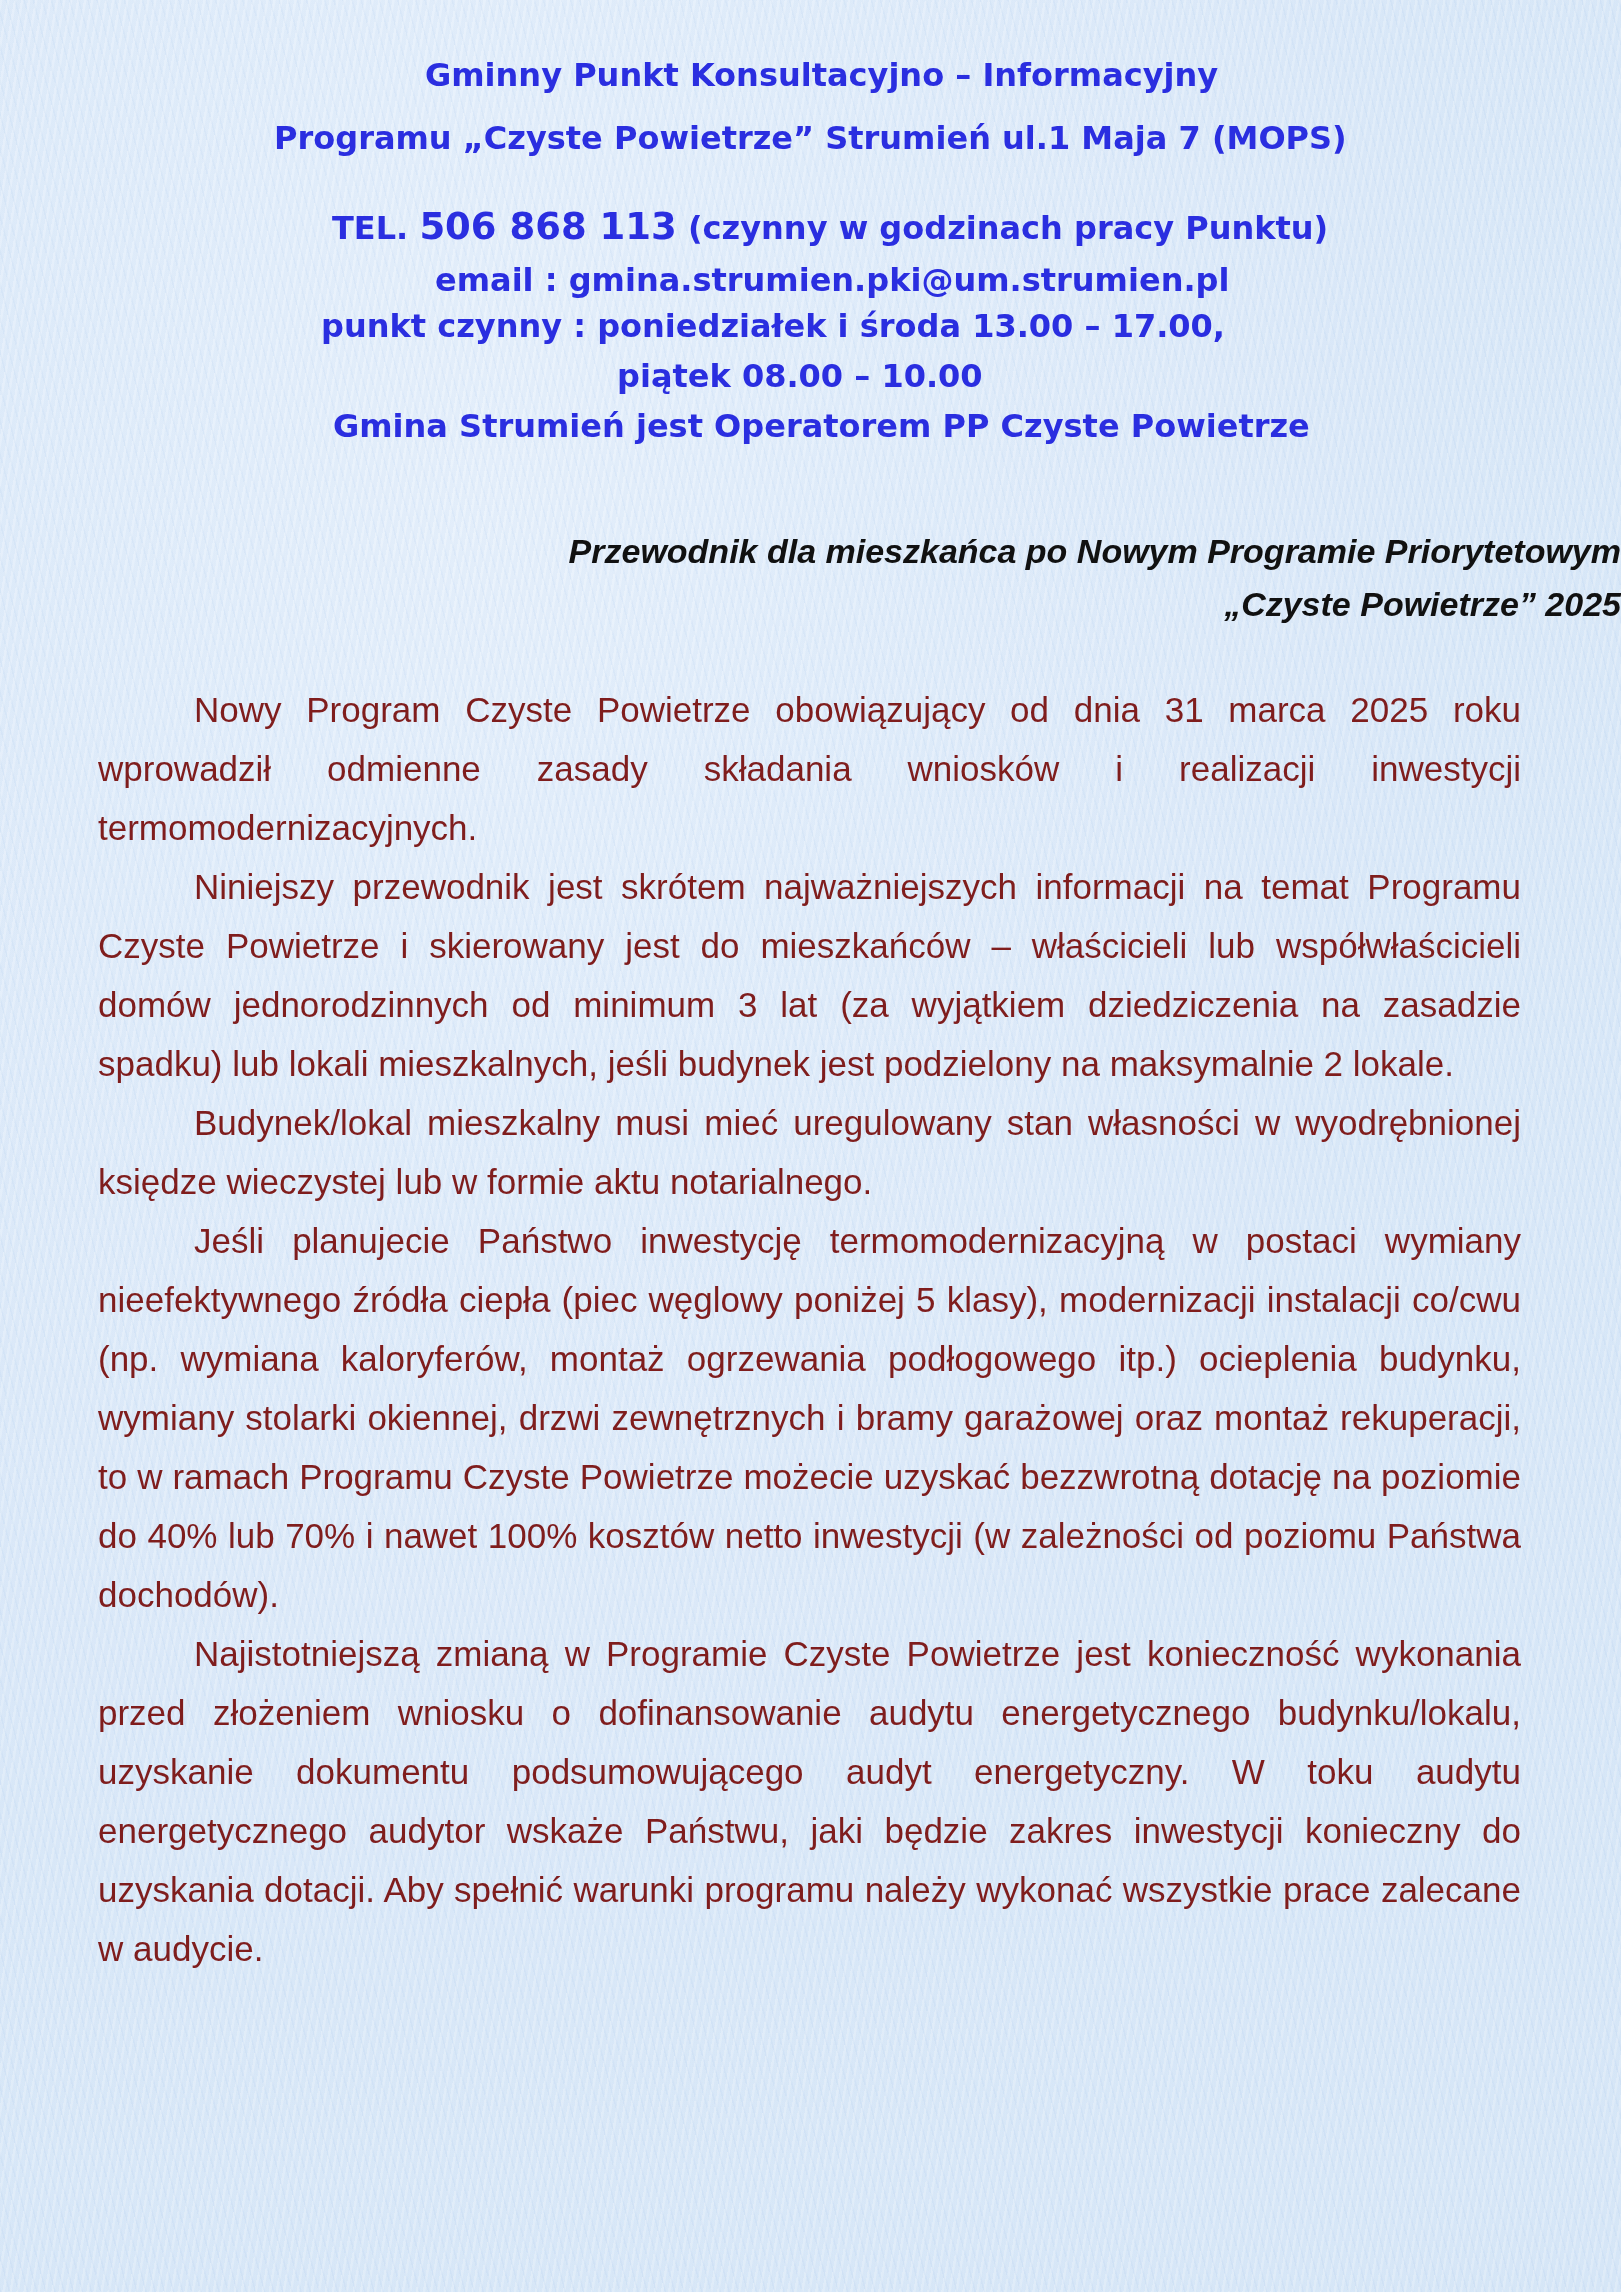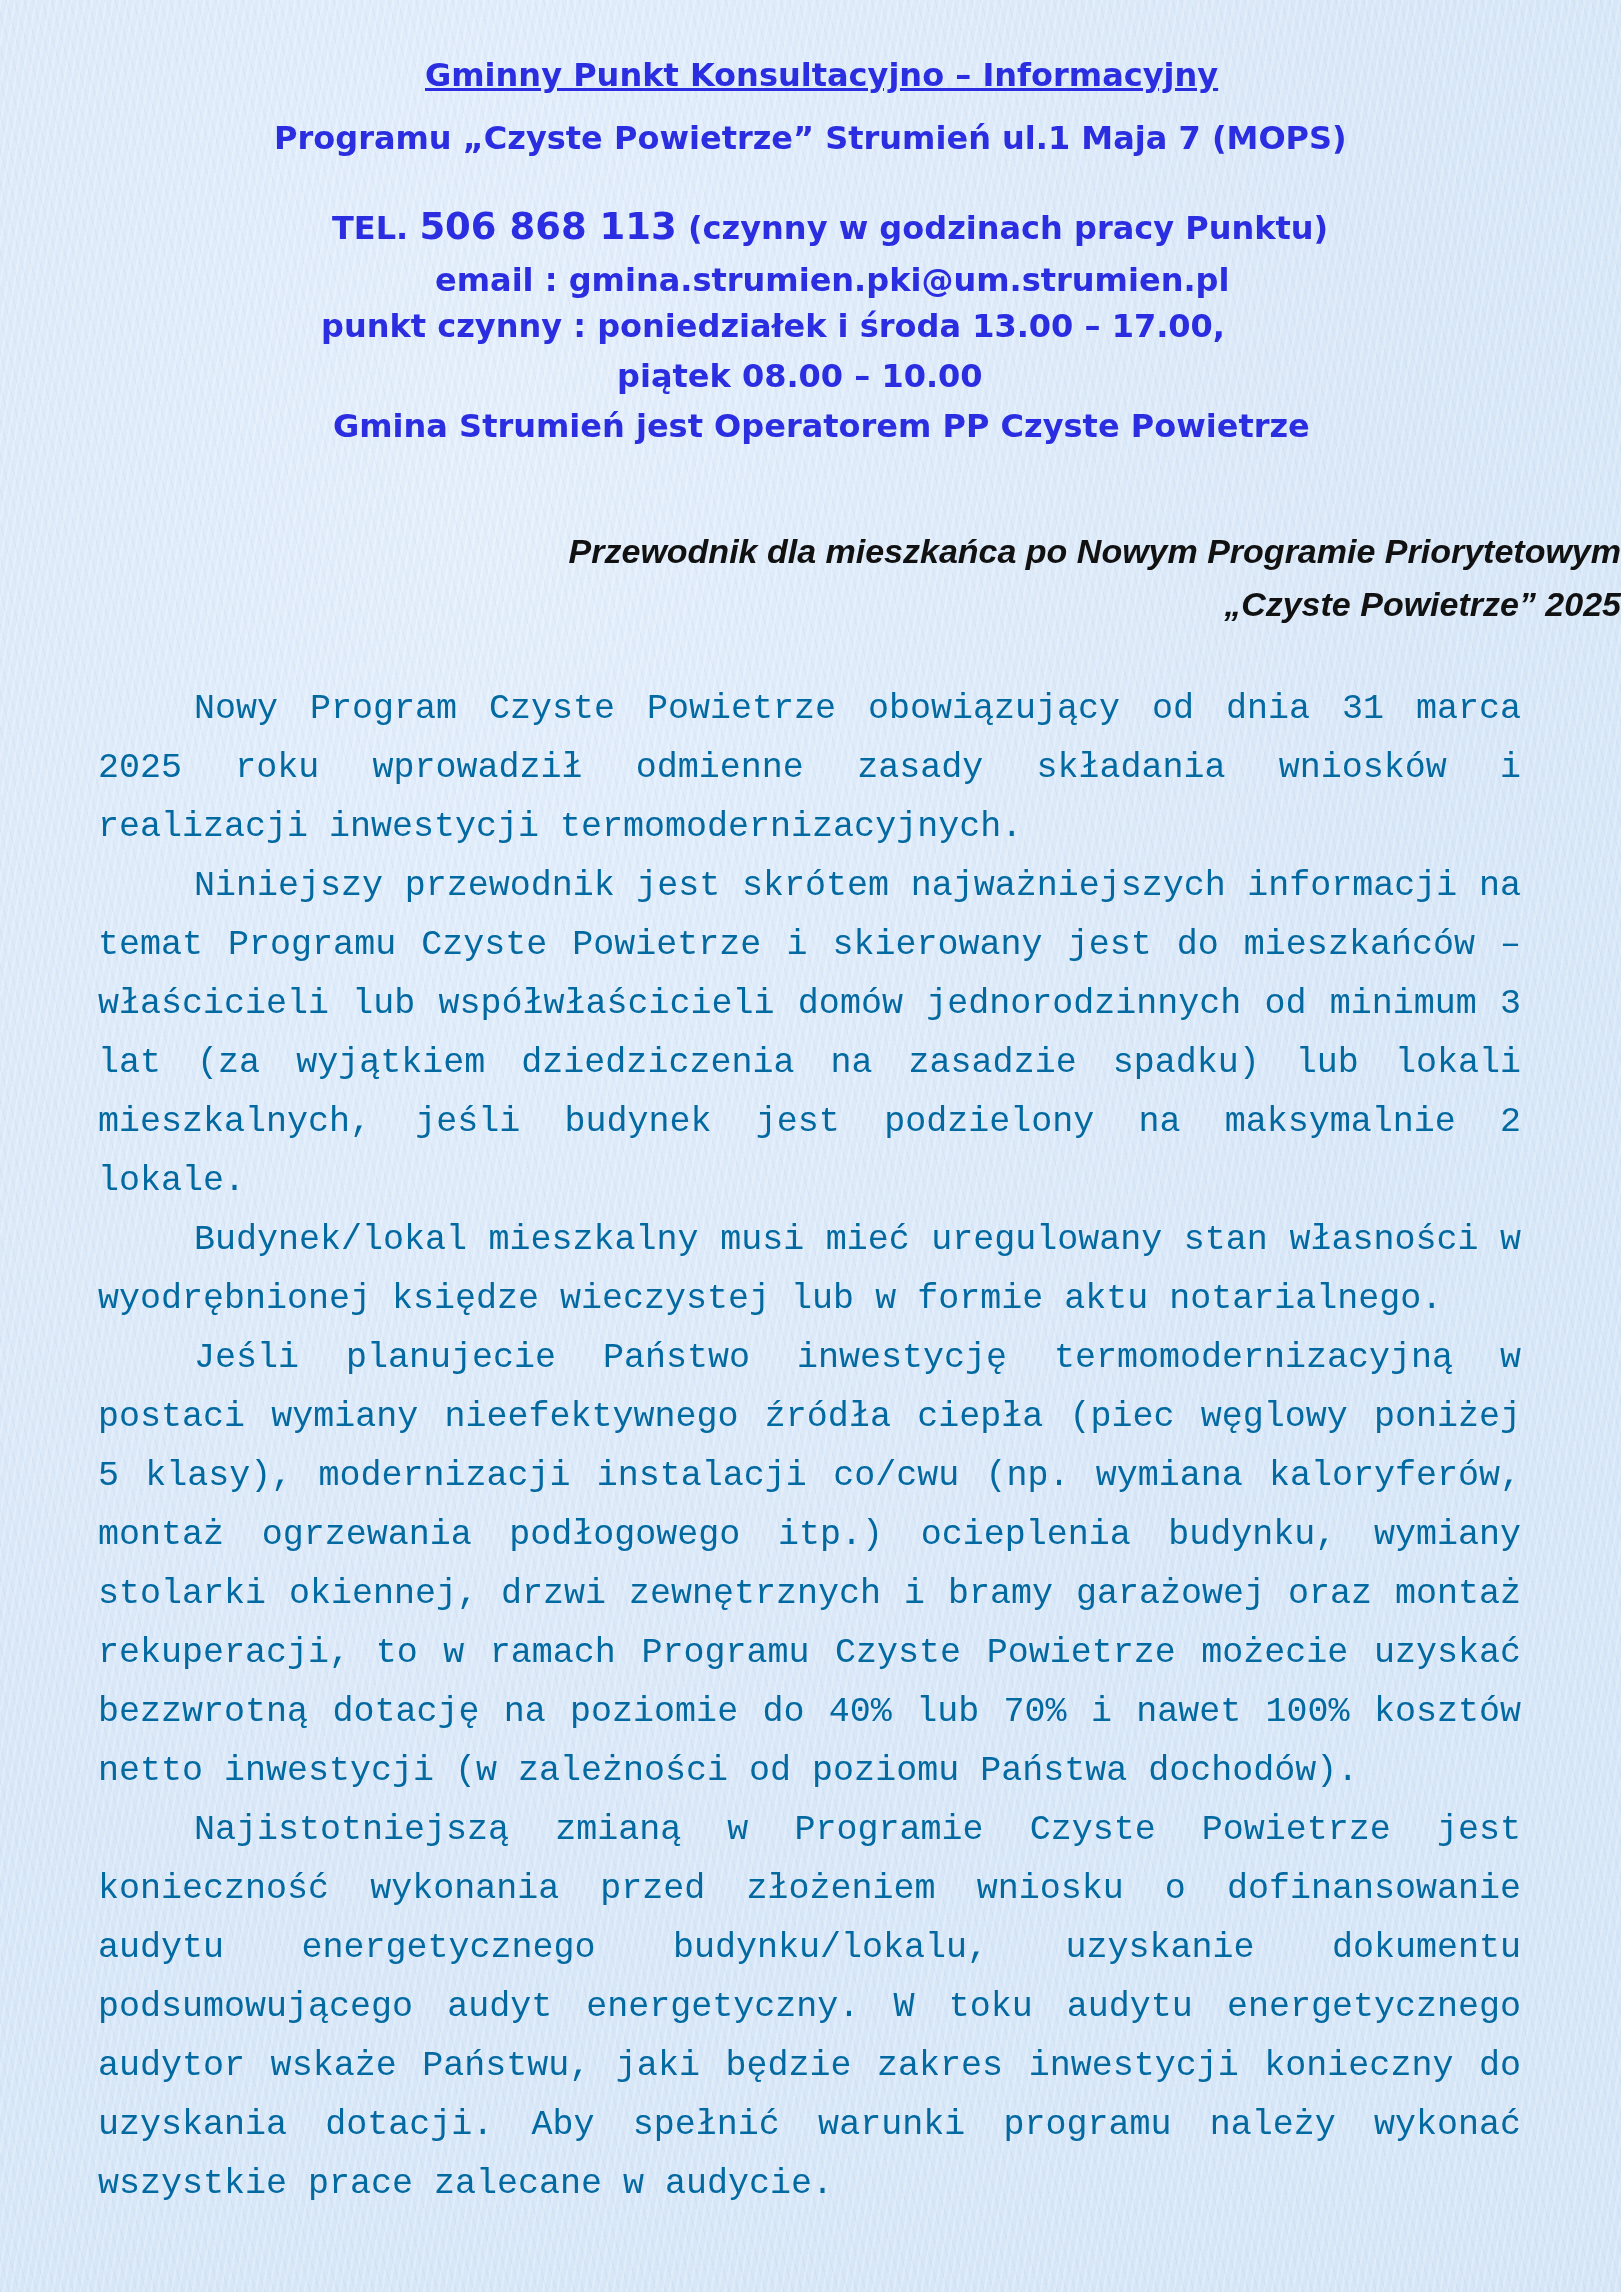--- a/index.html
+++ b/index.html
@@ -18,44 +18,44 @@
 
     .header {
       position: absolute; left: 0; top: 0; width: 1621px;
       font-family: "DejaVu Sans", sans-serif;
       font-weight: bold;
       color: #2a2ee0;
       font-size: 32px;
       line-height: 49px;
     }
     .header .line { position: absolute; white-space: nowrap; }
-    .h1 { left: 425px; top: 51px; text-decoration: underline; }
+    .h1 { left: 425px; top: 51px; }
     .h2 { left: 274px; top: 100px; margin-top: 14px; }
     .h3 { left: 332px; top: 202px; }
     .h3 .big { font-size: 37px; }
     .h4 { left: 435px; top: 256px; }
     .h5 { left: 321px; top: 302px; }
     .h6 { left: 617px; top: 352px; }
     .h7 { left: 333px; top: 402px; }
 
     .title {
       position: absolute; left: 0; width: 1621px; text-align: right;
       font-family: "Liberation Sans", sans-serif;
       font-style: italic; font-weight: bold;
       font-size: 34px; color: #111;
       line-height: 53px;
     }
     .title1 { top: 525px; }
     .title2 { top: 578px; }
 
     .body {
       position: absolute; left: 98px; top: 680px; width: 1423px;
-      font-family: Liberation Mono, monospace;
+      font-family: Liberation Sans, sans-serif;
       font-size: 35px;
-      color: #0369a1;
+      color: #7f1d1d;
       line-height: 59px;
     }
     .body p {
       margin: 0;
       text-align: justify;
       text-indent: 96px;
     }
   </style>
 </head>
 <body>

